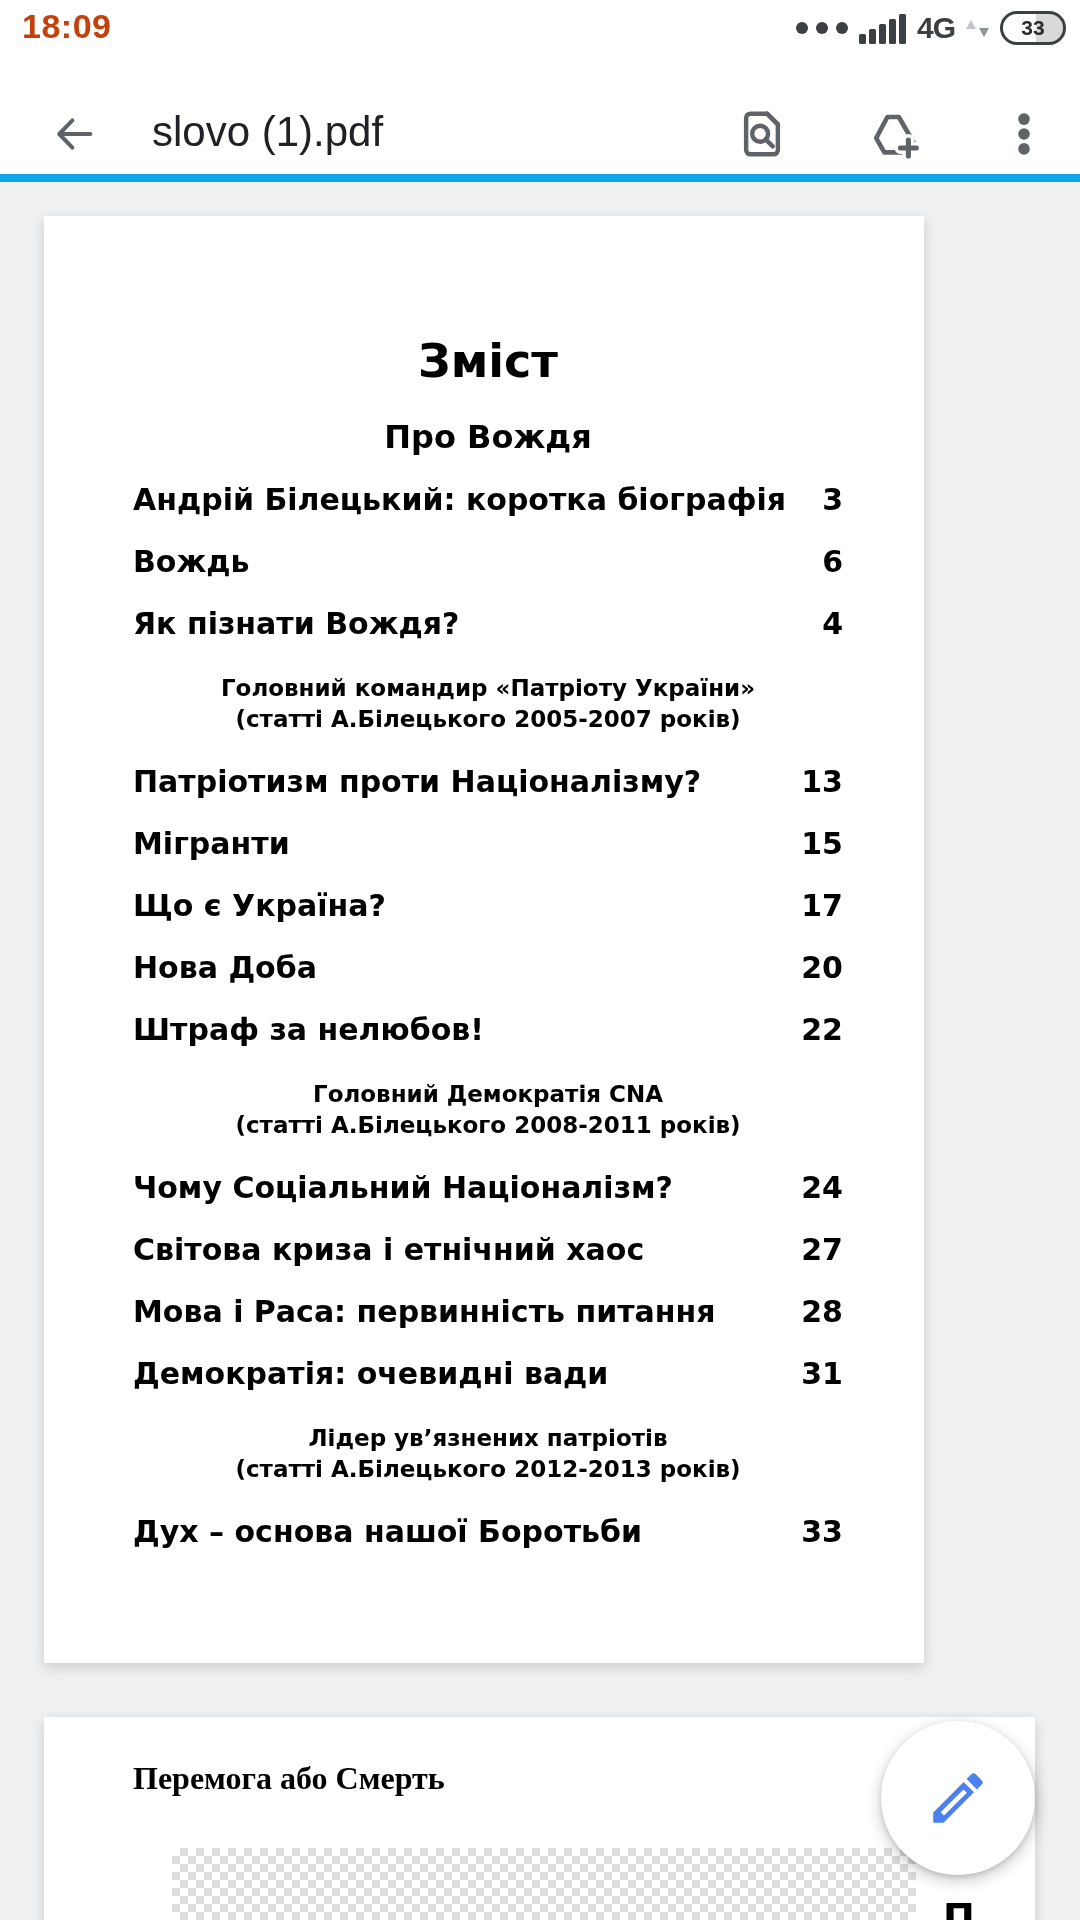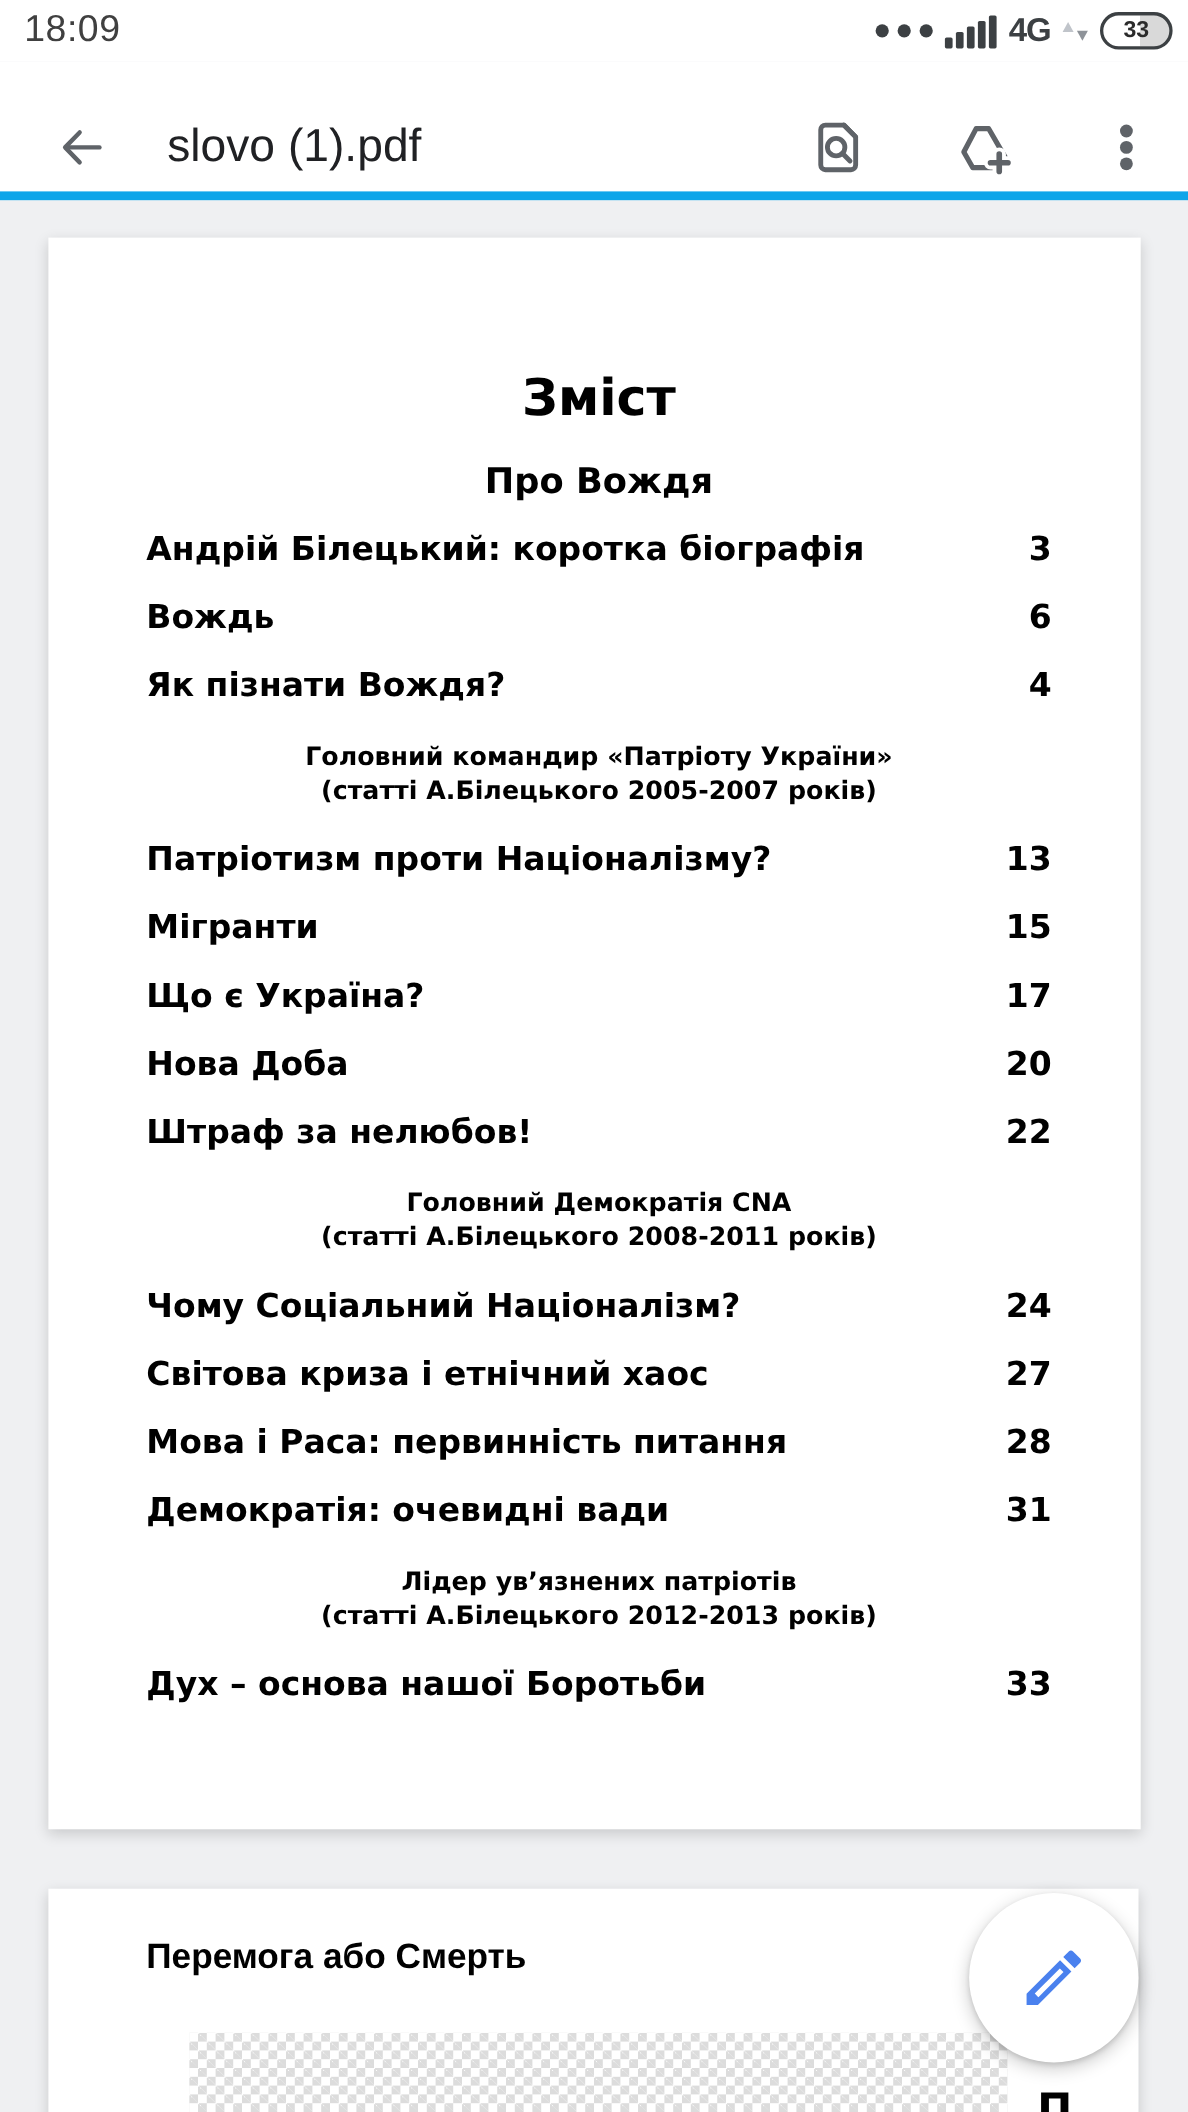--- a/index.html
+++ b/index.html
@@ -6,21 +6,21 @@
   body{
     width:1080px;height:1920px;overflow:hidden;position:relative;
     background:#eff0f2;
     font-family:"Liberation Sans", sans-serif;
   }
   
   .status-bar{
     position:absolute;left:0;top:0;width:1080px;height:56px;background:#ffffff;z-index:5;
   }
   .sb-time{
-    position:absolute;left:22px;top:7px;font-size:34px;font-weight:400;color:#404040;letter-spacing:.5px;
+    position:absolute;left:22px;top:7px;font-size:34px;font-weight:700;color:#c2410c;letter-spacing:.5px;
   }
   .sb-right{
     position:absolute;right:14px;top:0;height:56px;display:flex;align-items:center;gap:11px;
   }
   .sb-dots{display:flex;gap:8px;align-items:center;}
   .sb-dot{width:12px;height:12px;border-radius:50%;background:#3c4043;}
   .sb-signal{display:flex;align-items:flex-end;gap:3px;height:32px;}
   .sb-bar{width:7px;background:#3c4043;border-radius:1.5px;}
   .sb-net{font-size:30px;font-weight:700;color:#3c4043;letter-spacing:-1px;}
   .sb-arrows{display:flex;gap:3px;align-items:center;height:20px;}
@@ -41,30 +41,30 @@
   .back-btn{width:48px;height:48px;margin-bottom:4px;flex:0 0 auto;cursor:pointer;}
   .app-title{
     margin-left:54px;margin-bottom:6px;font-size:42px;color:#202124;flex:1 1 auto;
     white-space:nowrap;overflow:hidden;
   }
   .bar-actions{display:flex;gap:75px;align-items:flex-end;}
   .bar-icon{width:56px;height:56px;flex:0 0 auto;cursor:pointer;}
   
   .pdf-area{position:absolute;left:0;top:182px;width:1080px;height:1738px;}
   .pdf-page{position:absolute;background:#ffffff;box-shadow:0 4px 12px rgba(0,0,0,.16);}
-  .page-1{left:44px;top:34px;width:993px;height:1447px;}
+  .page-1{left:44px;top:34px;width:880px;height:1447px;}
   .page-2{left:44px;top:1535px;width:991px;height:420px;}
   .page-inner{padding:0 81px 0 89px;color:#000;font-family:"DejaVu Sans", sans-serif;font-weight:700;}
   .doc-title{padding-top:122px;font-size:46px;line-height:46px;text-align:center;}
   .doc-subtitle{margin-top:36px;font-size:32px;line-height:34px;text-align:center;}
   .toc-item{height:62px;display:flex;justify-content:space-between;align-items:flex-end;font-size:30px;line-height:32px;}
   .toc-label{text-align:left;}
   .toc-page{text-align:right;}
   .toc-section{height:96px;box-sizing:border-box;padding-top:33px;text-align:center;font-size:23px;line-height:31px;}
-  .page2-heading{padding-top:44px;padding-left:89px;font-size:32px;line-height:34px;color:#000;font-family:Liberation Sans, sans-serif;font-weight:700;}
+  .page2-heading{padding-top:44px;padding-left:89px;font-size:32px;line-height:34px;color:#000;font-family:Liberation Serif, serif;font-weight:700;}
   .checkerboard{
     position:absolute;left:128px;top:131px;width:744px;height:160px;background:#fff;
     background-image:
       linear-gradient(45deg,#dcdcdc 25%,transparent 25%,transparent 75%,#dcdcdc 75%),
       linear-gradient(45deg,#dcdcdc 25%,transparent 25%,transparent 75%,#dcdcdc 75%);
     background-size:16px 16px;background-position:0 0,8px 8px;
   }
   .partial-char{position:absolute;left:899px;top:178px;font-size:38px;font-weight:700;color:#000;font-family:"DejaVu Sans", sans-serif;}
   
   .fab{

